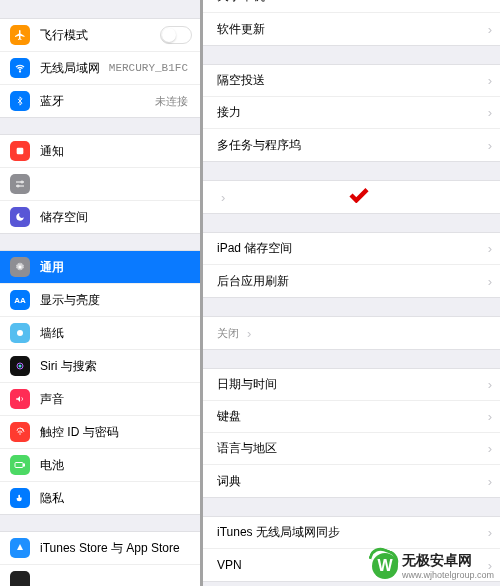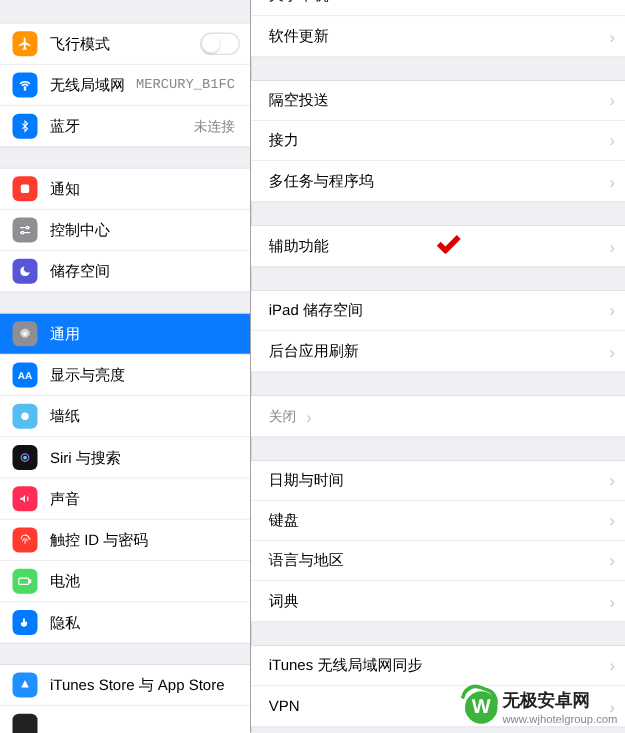--- a/index.html
+++ b/index.html
@@ -6,32 +6,32 @@
     body {
       width: 500px;
       height: 586px;
       background: #efeff4;
       font-family: -apple-system, "Helvetica Neue", sans-serif;
       font-size: 12px;
       overflow: hidden;
       display: flex;
     }
     .sidebar { width: 200px; height: 100%; overflow-y: auto; overflow-x: hidden; }
-    .main { width: 300px; height: 100%; overflow-y: auto; overflow-x: hidden; border-left: 1px solid #a3a3a3; }
+    .main { width: 300px; height: 100%; overflow-y: auto; overflow-x: hidden; border-left: 3px solid #a3a3a3; }
     .group { background: #fff; margin: 10px 0 18px 0; border-top: 1px solid #e0e0e4; border-bottom: 1px solid #e0e0e4; }
     .sidebar .group { margin: 8px 0 16px 0; }
     .row {
       display: flex; align-items: center;
       padding: 6px 8px 6px 10px; min-height: 30px;
       border-bottom: 1px solid #eee;
       background: #fff;
       position: relative;
     }
     .row:last-child { border-bottom: none; }
-    .row.selected { background: #0a7aff; color: #fff; }
+    .row.selected { background: #0a7aff; color: #fff; font-weight: bold; }
     .row .icon {
       width: 20px; height: 20px; border-radius: 5px;
       margin-right: 10px; flex-shrink: 0;
       display: flex; align-items: center; justify-content: center;
       color: #fff; font-size: 12px;
     }
     .row .label { flex: 1; color: #000; }
     .row.selected .label { color: #fff; }
     .row .detail { color: #888; font-size: 11px; margin-right: 4px; }
     .row .chevron { color: #c7c7cc; font-size: 13px; margin-left: 4px; }
@@ -114,21 +114,20 @@
       <span class="label">通知</span>
     </div>
     <div class="row">
       <span class="icon" style="background:#8e8e93">
         <svg width="12" height="12" viewBox="0 0 24 24" fill="none" stroke="#fff" stroke-width="2">
             <path d="M4 8h10M18 8h2M4 16h2M10 16h10"></path>
             <circle cx="16" cy="8" r="2"></circle>
             <circle cx="8" cy="16" r="2"></circle>
           </svg>
       </span>
-      <span class="label">控制中心</span>
     </div>
     <div class="row">
       <span class="icon" style="background:#5856d6">
         <svg width="10" height="10" viewBox="0 0 24 24" fill="#fff">
             <path d="M21 12.8A9 9 0 1 1 11.2 3a7 7 0 0 0 9.8 9.8z"></path>
           </svg>
       </span>
       <span class="label">储存空间</span>
     </div>
   </div>
@@ -240,21 +239,20 @@
       <span class="chevron">›</span>
     </div>
     <div class="row">
       <span class="label">多任务与程序坞</span>
       <span class="chevron">›</span>
     </div>
   </div>
 
   <div class="group">
     <div class="row">
-      <span class="label">辅助功能</span>
       <svg class="check-mark" viewBox="0 0 24 18">
         <path d="M3 9 L9 15 L21 3" fill="none" stroke="#d00" stroke-width="5"></path>
       </svg>
       <span class="chevron">›</span>
     </div>
   </div>
 
   <div class="group">
     <div class="row">
       <span class="label">iPad 储存空间</span>

